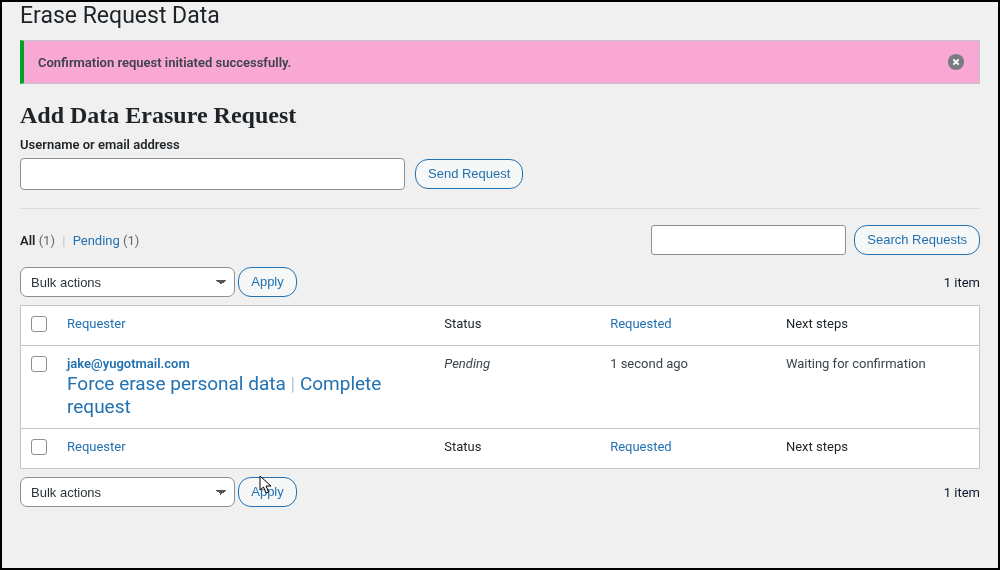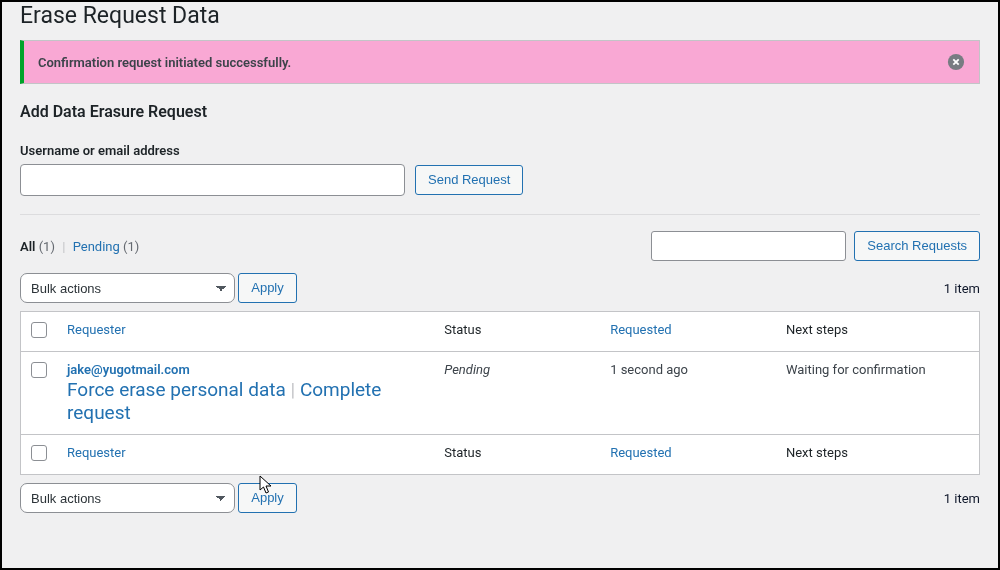--- a/index.html
+++ b/index.html
@@ -38,24 +38,25 @@
   .notice .dismiss {
     width: 18px;
     height: 18px;
     color: #787c82;
     cursor: pointer;
     display:flex;
     align-items:center;
     justify-content:center;
   }
   h2 {
-    font-size: 16px;
+    font-size: 24px;
     font-weight: 600;
     color: #1d2327;
-    margin-bottom: 22px;
+    margin-bottom: 8px;
+    font-family: Liberation Serif, serif;
   }
   .desc {
     font-size: 13px;
     color: #3c434a;
     margin-bottom: 22px;
   }
   .form-label {
     font-size: 13px;
     color: #1d2327;
     font-weight: 600;
@@ -78,21 +79,21 @@
     padding: 0 8px;
     background: #fff;
     font-size: 14px;
   }
   .button {
     display: inline-block;
     height: 30px;
     line-height: 28px;
     padding: 0 12px;
     border: 1px solid #2271b1;
-    border-radius: 3px;
+    border-radius: 13px;
     background: #f6f7f7;
     color: #2271b1;
     font-size: 13px;
     cursor: pointer;
     vertical-align: top;
   }
   .subsubsub {
     font-size: 13px;
     color: #646970;
     display: flex;

